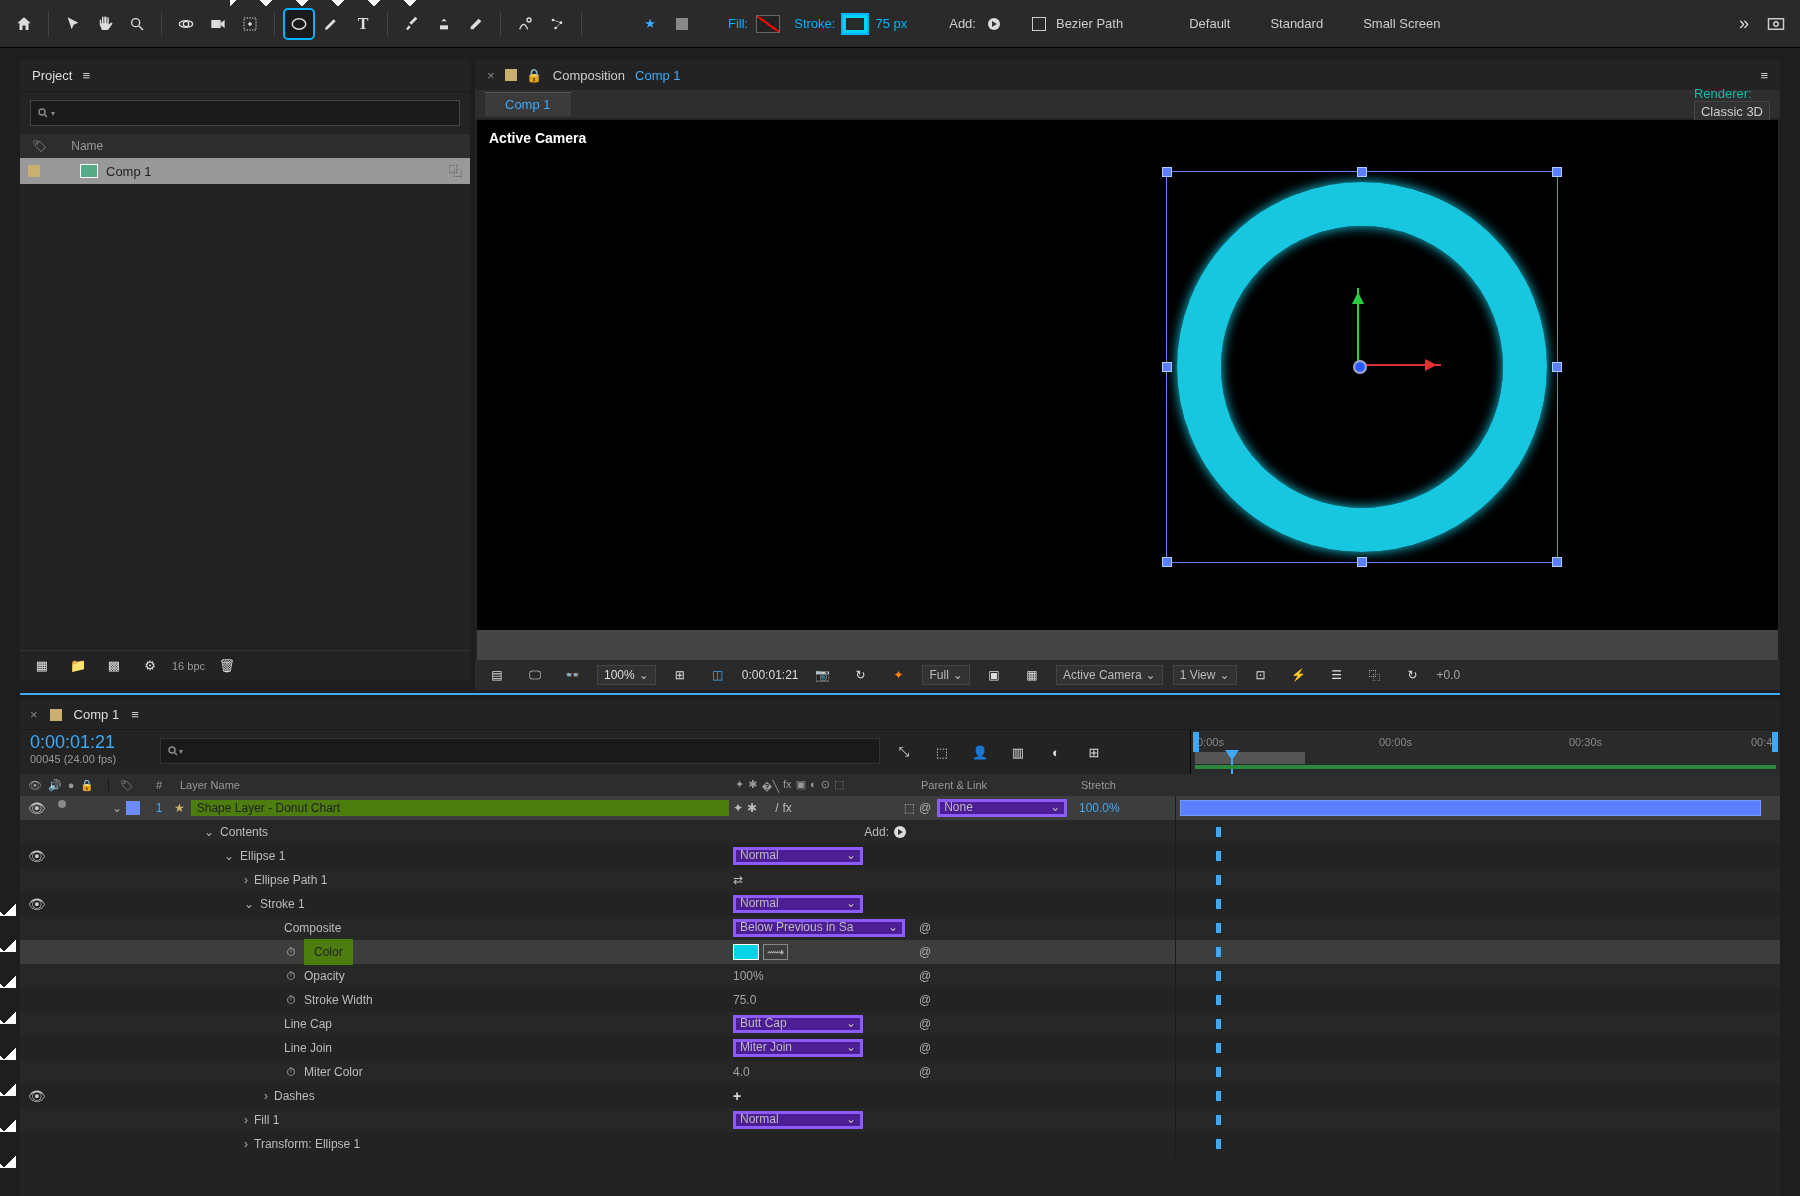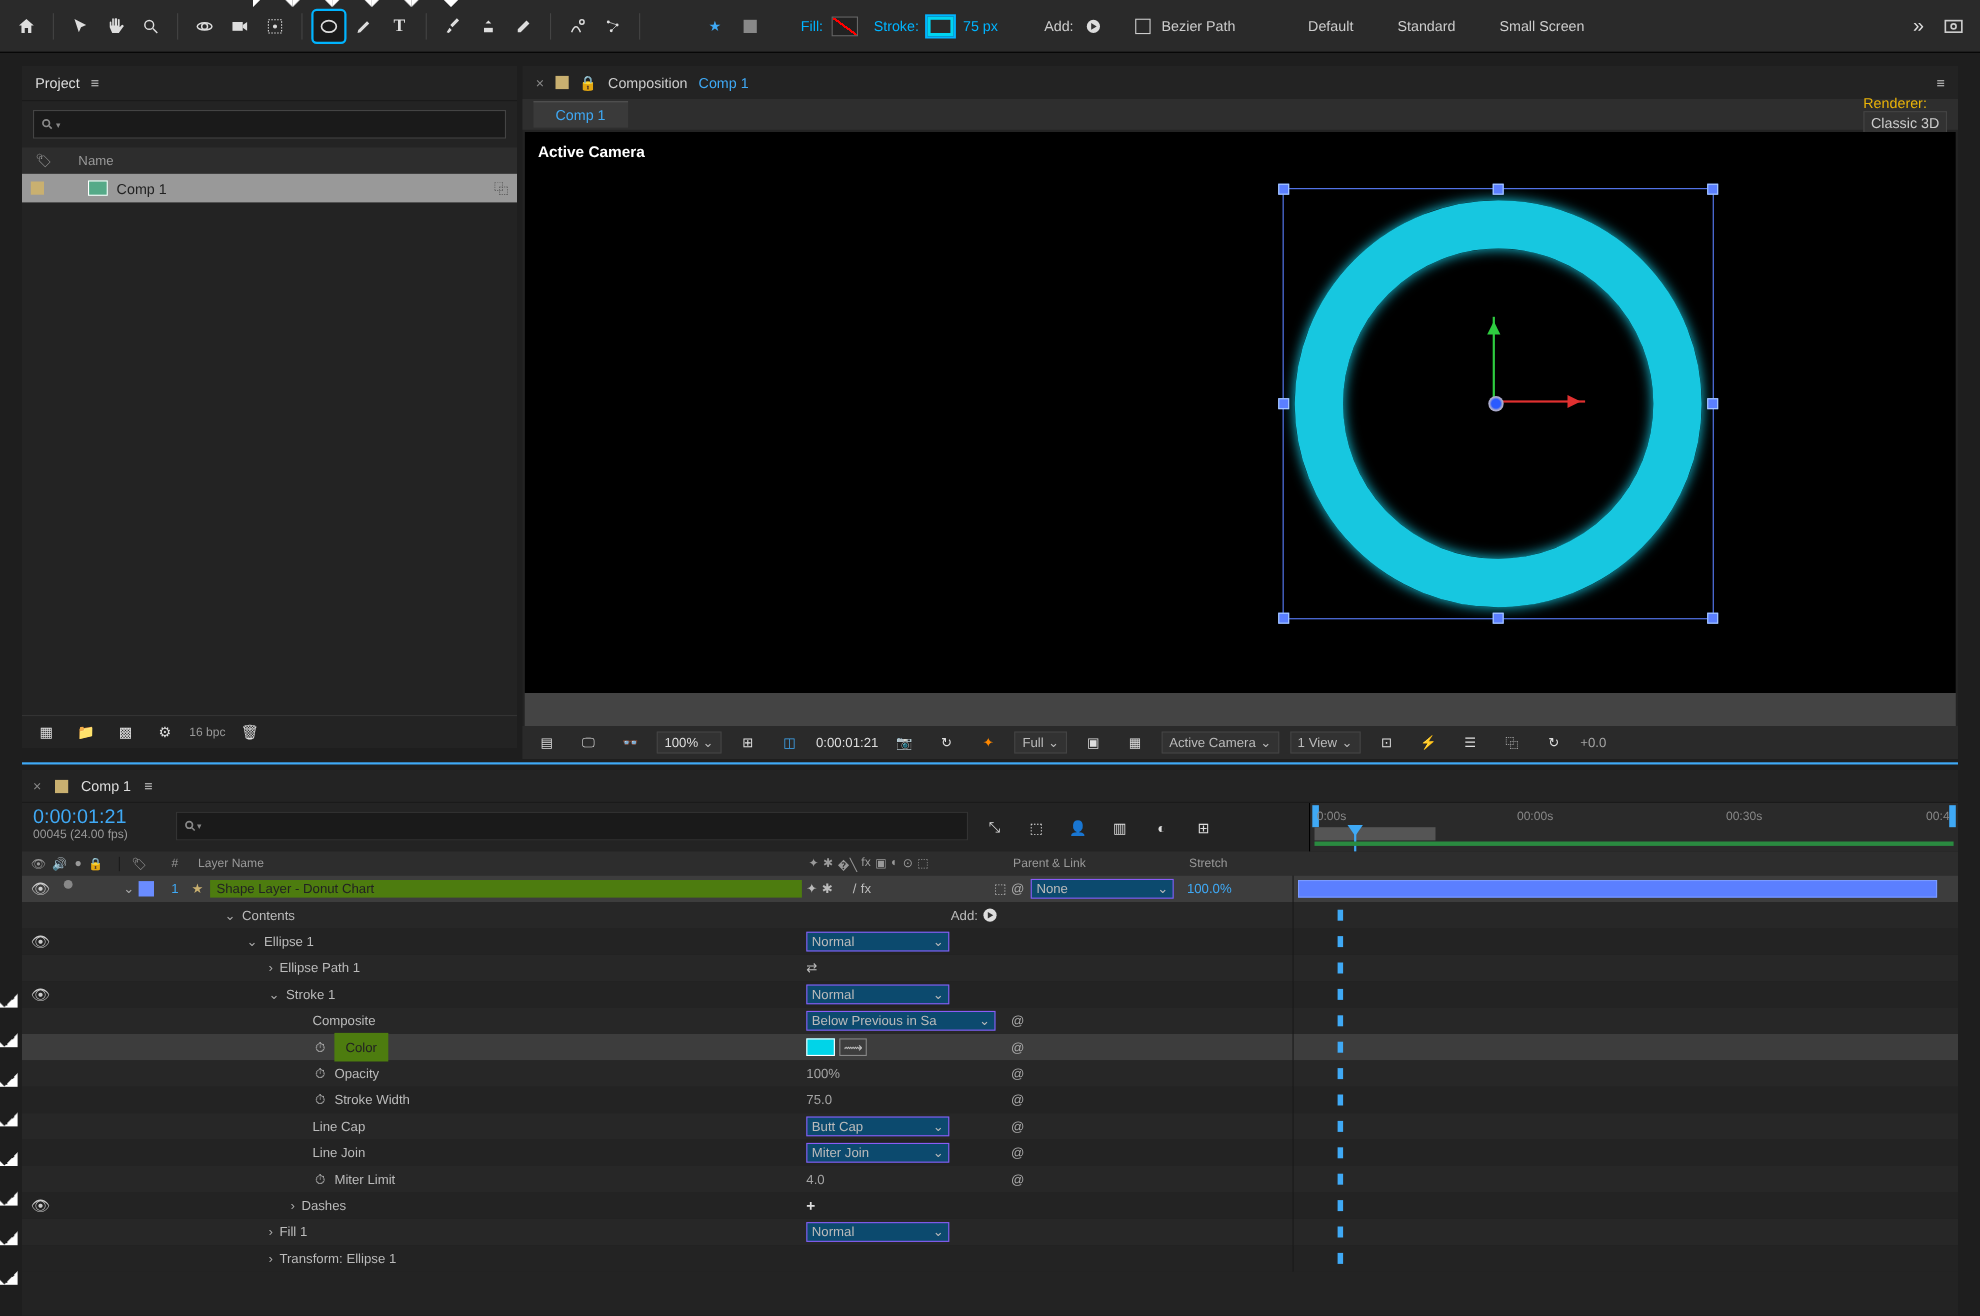--- a/index.html
+++ b/index.html
@@ -116,22 +116,22 @@
 .row .kf{position:absolute;top:7px;width:5px;height:10px;background:#3fa9f5}
 .row.sel-row{background:#3d3d3d}
 .twirl{color:#aaa;cursor:pointer}
 .stopwatch{width:14px;height:14px;display:inline-flex;align-items:center;justify-content:center}
 .blue{color:#a3a3a3}
 .color-box{width:26px;height:16px;background:#00d4e8;border:1px solid #fff}
 .plus{font-size:14px;color:#ddd;font-weight:bold}
 .spiral{color:#aaa}
 .eye{color:#ccc;font-size:14px}
 .dot{width:8px;height:8px;border-radius:50%;background:#888}
-.dd-sm{display:flex;align-items:center;justify-content:space-between;background:#0c4a6e;
- border:1px solid #8b5cf6;padding:0 4px;height:18px;min-width:130px}
+.dd-sm{display:flex;align-items:flex-end;justify-content:space-between;background:#4c1d95;
+ border:3px solid #8b5cf6;padding:0 4px;height:18px;min-width:130px}
 </style>
 </head>
 <body>
 
 <div class="zig-top"></div>
 <div class="zig-left"></div>
 
 <div class="toolbar">
   <div class="tbtn">
       <svg width="18" height="18" viewBox="0 0 24 24" fill="#ddd">
@@ -300,21 +300,21 @@
     <span style="width:12px;height:12px;background:#c9b070;display:inline-block"></span>
     <span class="lock">🔒</span>
     <span class="ttl">Composition</span>
     <span class="link">Comp 1</span>
     <div style="flex:1"></div>
     <span>≡</span>
   </div>
   <div class="v-sub">
     <div class="comp-tab">Comp 1</div>
     <div>
-      <span style="color:#eab308">Renderer:</span>
+      <span style="color:#14b8a6">Renderer:</span>
       <span class="dd">
           <span>Classic 3D</span>
         </span>
     </div>
   </div>
   <div class="canvas">
     <div class="stage">
       <div class="cam-label">Active Camera</div>
       <div class="donut">
           <div class="ring"></div>
@@ -691,21 +691,21 @@
           <div class="kf" style="left:40px"></div>
         </div>
     </div>
 
     <div class="row">
       <div class="a"></div>
         <div class="b"></div>
         <div class="idx"></div>
       <div class="nm" style="padding-left:110px">
           <span class="stopwatch">⏱</span>
-          <span>Miter Limit</span>
+          <span>Miter Color</span>
         </div>
       <div class="e">
           <span class="blue">4.0</span>
         </div>
       <div class="f">
           <span class="spiral">@</span>
         </div>
         <div class="g"></div>
       <div class="r">
           <div class="kf" style="left:40px"></div>

